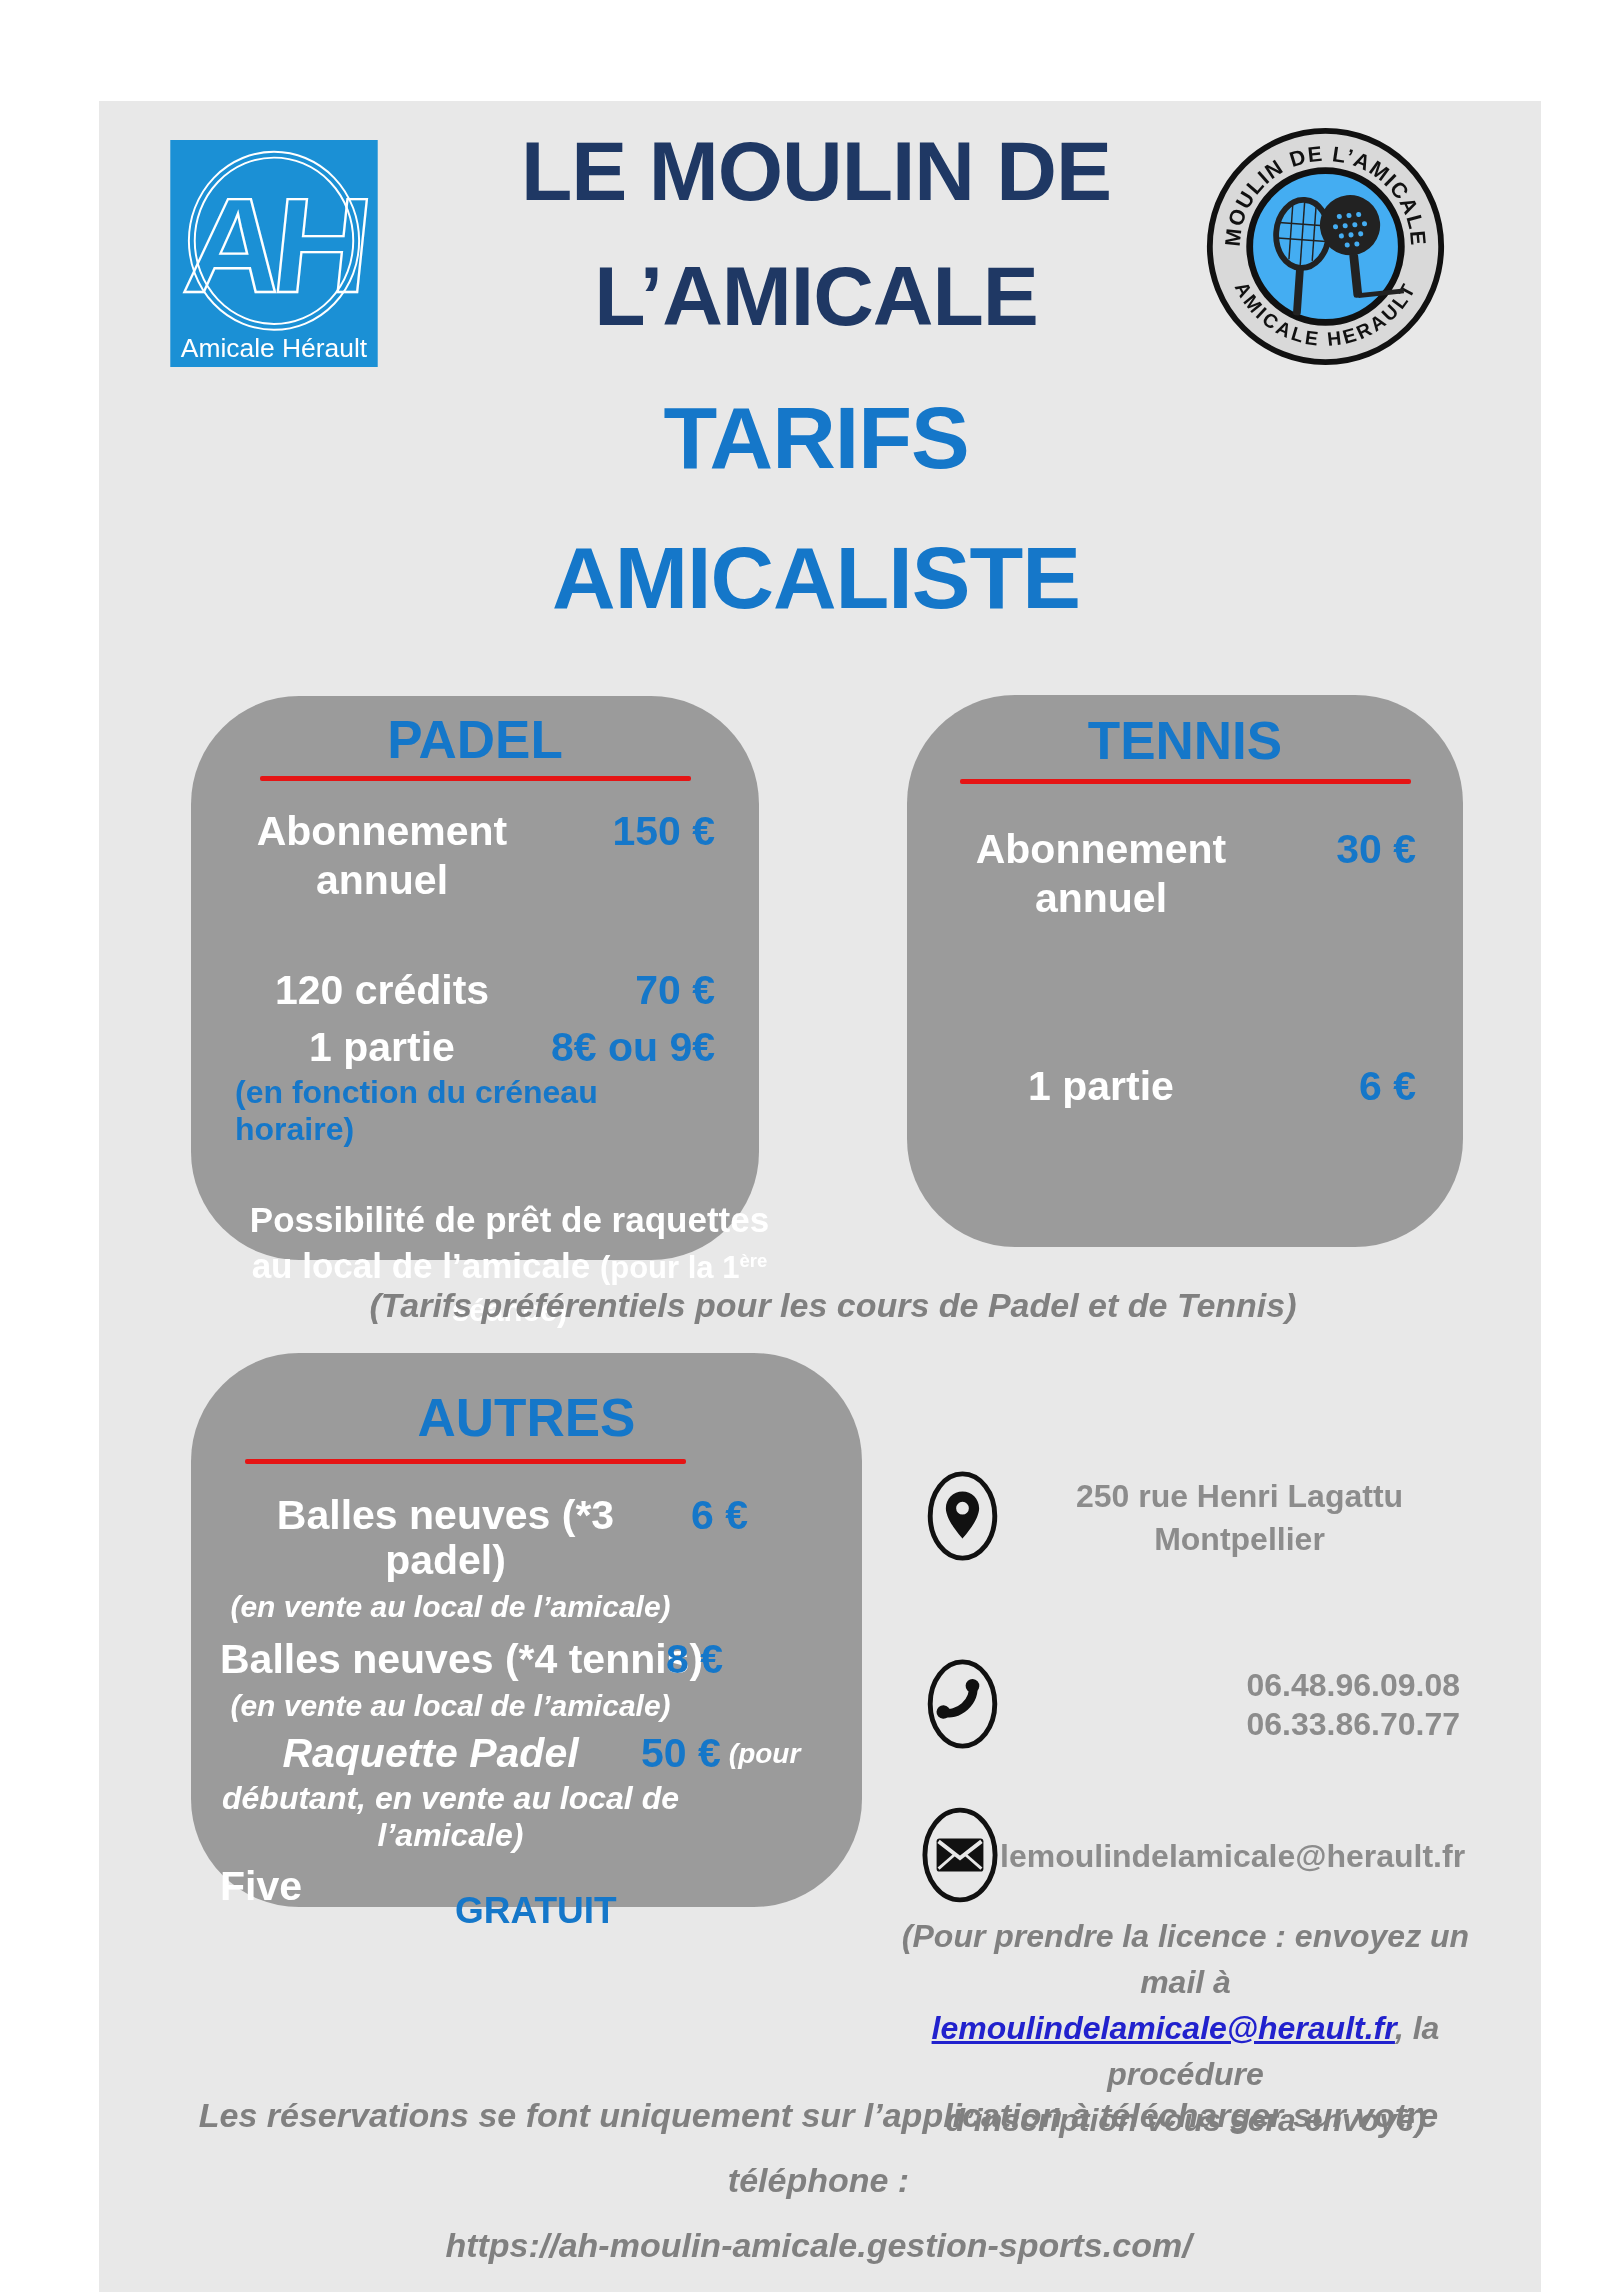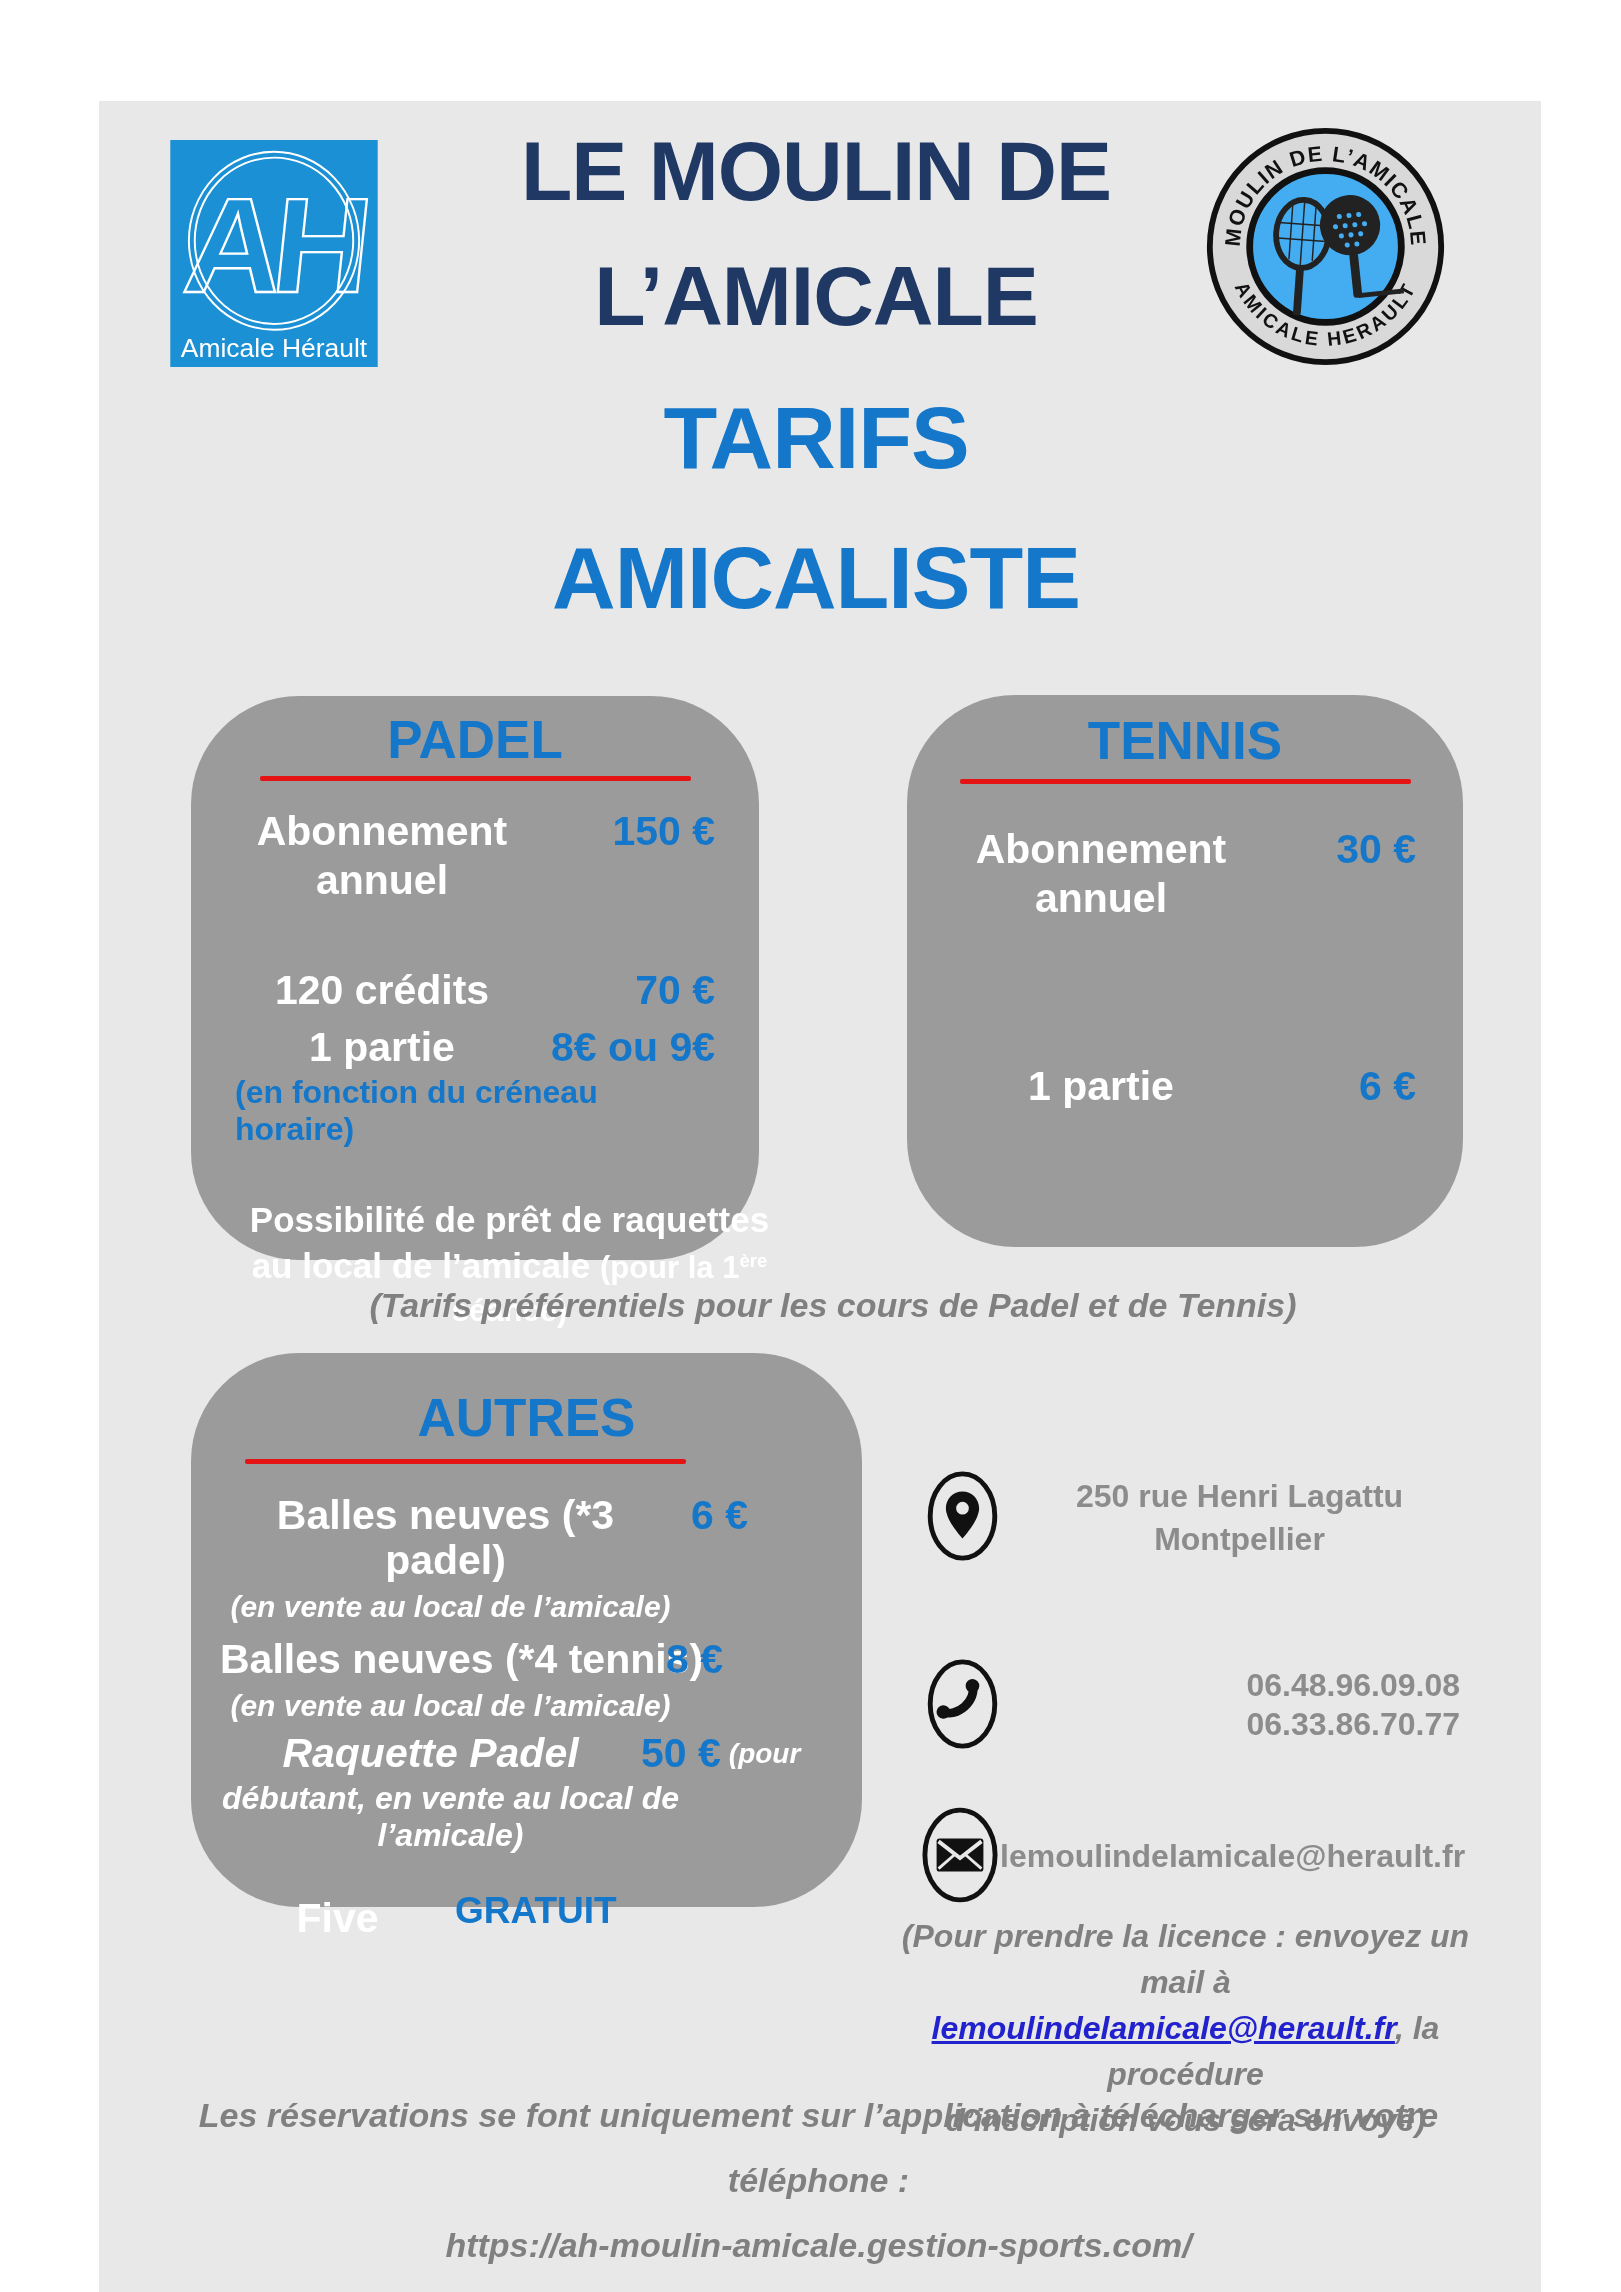--- a/index.html
+++ b/index.html
@@ -52,21 +52,21 @@
   .a-r{display:flex;align-items:flex-start;color:#fff;font-size:41px;line-height:45px;}
   .a-r .prc{color:var(--blue,#1577c9);white-space:nowrap;}
   .a-note{color:#fff;font-style:italic;font-size:30px;line-height:35px;width:461px;text-align:center;}
   .a-r1{margin-top:29px;gap:20px;} .a-r1 .lbl{width:451px;text-align:center;}
   .a-n1{margin-top:5.9px;}
   .a-r2{margin-top:13.7px;} .a-r2 .lbl{width:446px;text-align:center;white-space:nowrap;}
   .a-n2{margin-top:5.9px;}
   .a-r3{margin-top:7.8px;}  .a-r3 .lbl{width:421px;text-align:center;font-style:italic;}
   .a-r3 .inline-note{color:#fff;font-style:italic;font-size:28px;margin-left:8px;}
   .a-n3{margin-top:3.9px;font-size:32px;line-height:37px;}
-  .a-r4{margin-top:9.8px;} .a-r4 .lbl{width:235px;text-align:center;margin-top:32px;}
+  .a-r4{margin-top:9.8px;} .a-r4 .lbl{width:235px;}
   .a-r4 .prc{width:392px;font-size:37px;margin-top:24px;}
   .a-r5{margin-top:9.8px;} .a-r5 .lbl{width:235px;text-align:center;}
   .a-r5 .prc{width:392px;text-align:center;font-size:37px;}
   .bigparen{font-size:53px;line-height:45px;vertical-align:-5.9px;}
 
   
   .pref-note{left:245px;top:1286px;width:1176px;text-align:center;color:var(--textgray,#808080);
     font-style:italic;font-size:34px;}
 
   

